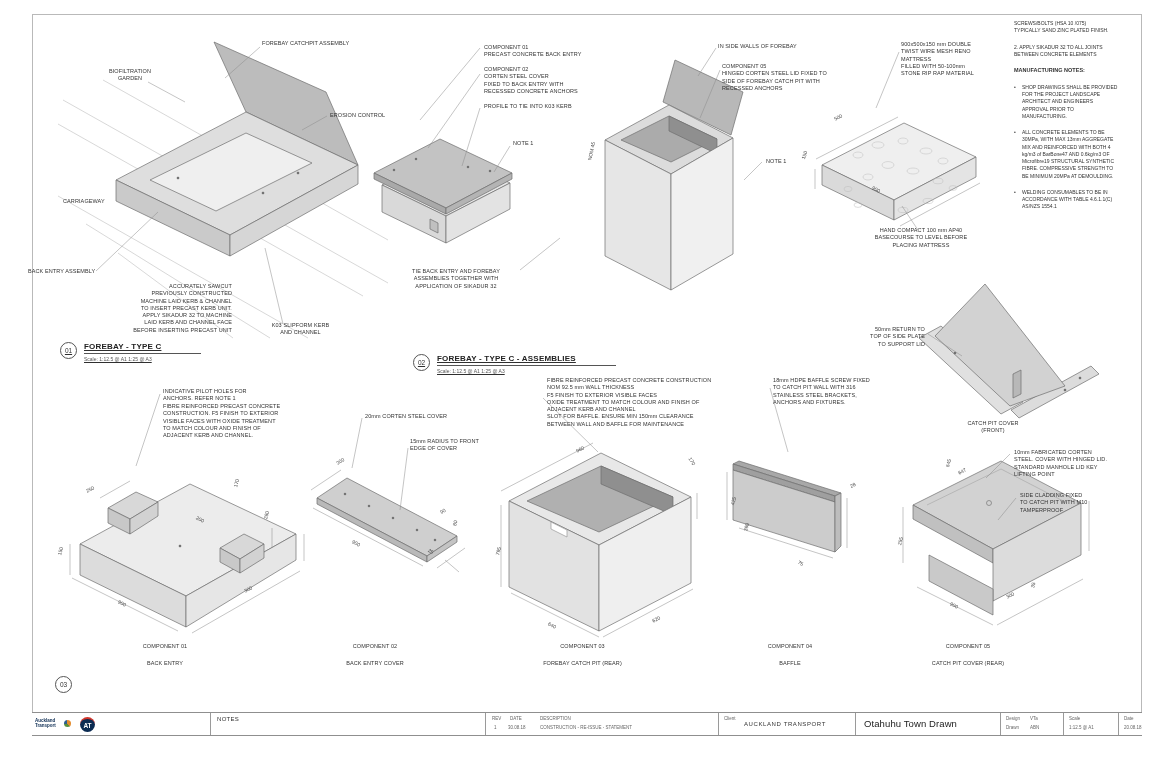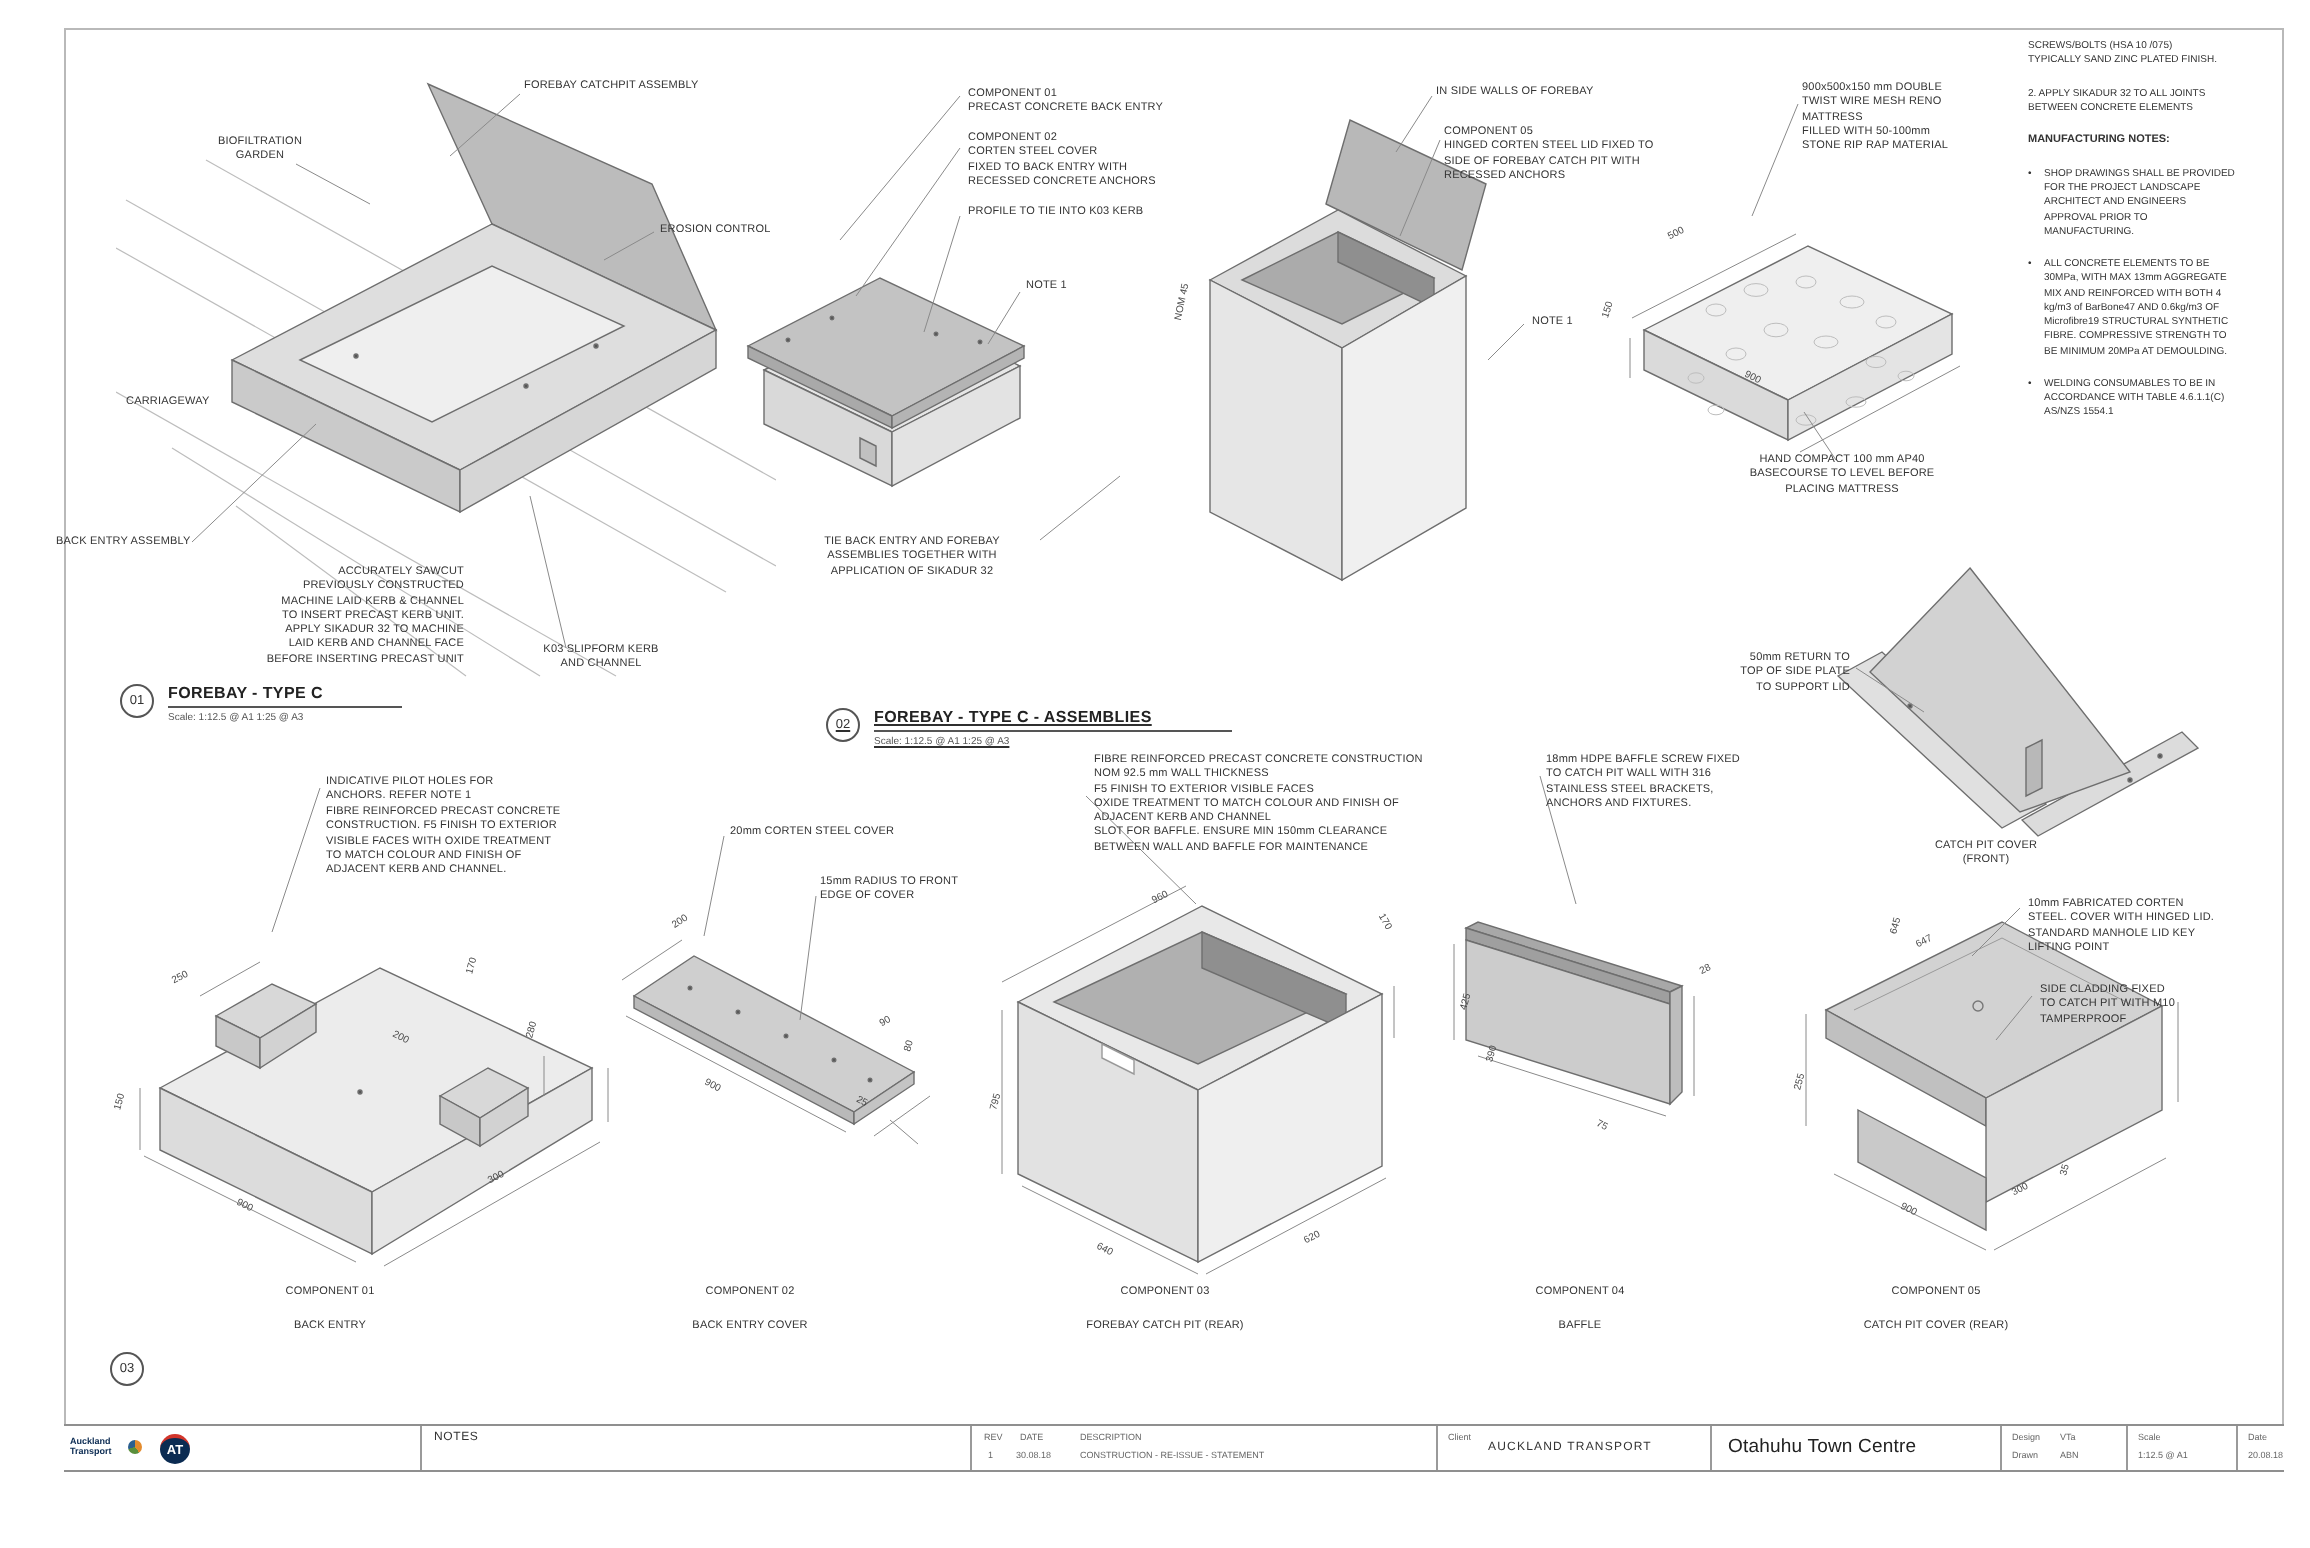--- a/index.html
+++ b/index.html
@@ -402,21 +402,21 @@
   <div class="dim" style="left:850px;top:482px;transform:rotate(-27deg);">28</div>
   <div class="dim" style="left:798px;top:560px;transform:rotate(27deg);">75</div>
 
   <div class="dim" style="left:944px;top:460px;transform:rotate(-75deg);">645</div>
   <div class="dim" style="left:958px;top:468px;transform:rotate(-27deg);">647</div>
   <div class="dim" style="left:896px;top:538px;transform:rotate(-75deg);">255</div>
   <div class="dim" style="left:950px;top:602px;transform:rotate(27deg);">900</div>
   <div class="dim" style="left:1006px;top:592px;transform:rotate(-27deg);">300</div>
   <div class="dim" style="left:1030px;top:582px;transform:rotate(-75deg);">35</div>
 
-  <div class="vtitle" style="left:60px;top:342px;">
+  <div class="vtitle" style="left:60px;top:342px;text-decoration:underline;">
     <div class="vnum">01</div>
     <div>
       <div class="vname">FOREBAY - TYPE C</div>
       <div class="vscale">Scale:  1:12.5 @ A1   1:25 @ A3</div>
     </div>
   </div>
   <div class="vtitle" style="left:413px;top:354px;text-decoration:underline;">
     <div class="vnum">02</div>
     <div>
       <div class="vname">FOREBAY - TYPE C - ASSEMBLIES</div>
@@ -446,21 +446,21 @@
     <div class="tb-small" style="left:460px;top:3px;">REV</div>
     <div class="tb-small" style="left:478px;top:3px;">DATE</div>
     <div class="tb-small" style="left:508px;top:3px;">DESCRIPTION</div>
     <div class="tb-small" style="left:462px;top:12px;">1</div>
     <div class="tb-small" style="left:476px;top:12px;">30.08.18</div>
     <div class="tb-small" style="left:508px;top:12px;">CONSTRUCTION - RE-ISSUE - STATEMENT</div>
 
     <div class="tb-small" style="left:692px;top:3px;">Client</div>
     <div class="tb-med" style="left:712px;top:8px;letter-spacing:.6px;">AUCKLAND TRANSPORT</div>
 
-    <div class="tb-big" style="left:832px;top:5px;font-weight:normal;">Otahuhu Town Centre</div>
+    <div class="tb-big" style="left:832px;top:5px;font-weight:normal;">Otahuhu Town Drawn</div>
 
     <div class="tb-small" style="left:974px;top:3px;">Design</div>
     <div class="tb-small" style="left:998px;top:3px;">VTa</div>
     <div class="tb-small" style="left:974px;top:12px;">Drawn</div>
     <div class="tb-small" style="left:998px;top:12px;">ABN</div>
 
     <div class="tb-small" style="left:1037px;top:3px;">Scale</div>
     <div class="tb-small" style="left:1037px;top:12px;">1:12.5 @ A1</div>
 
     <div class="tb-small" style="left:1092px;top:3px;">Date</div>

